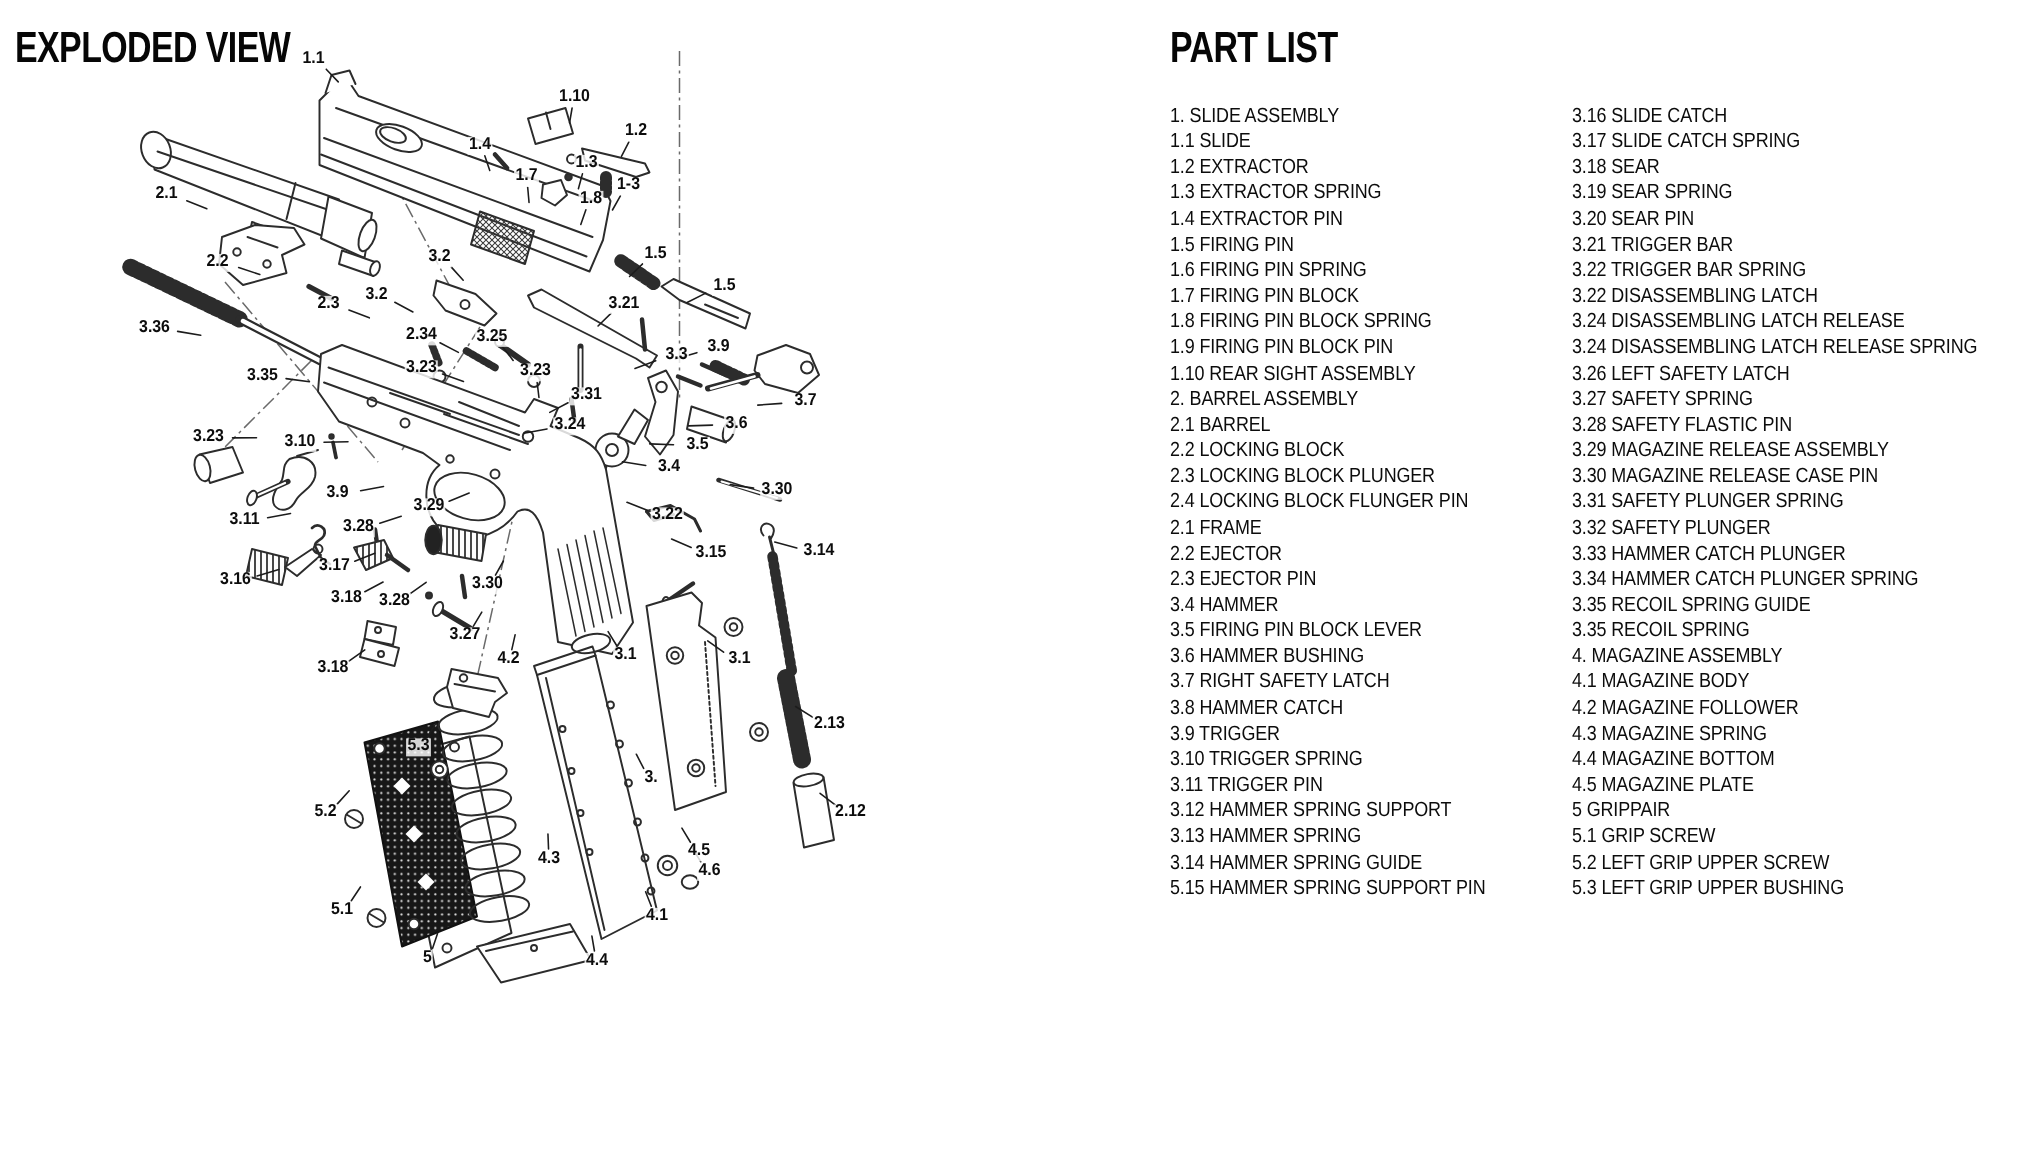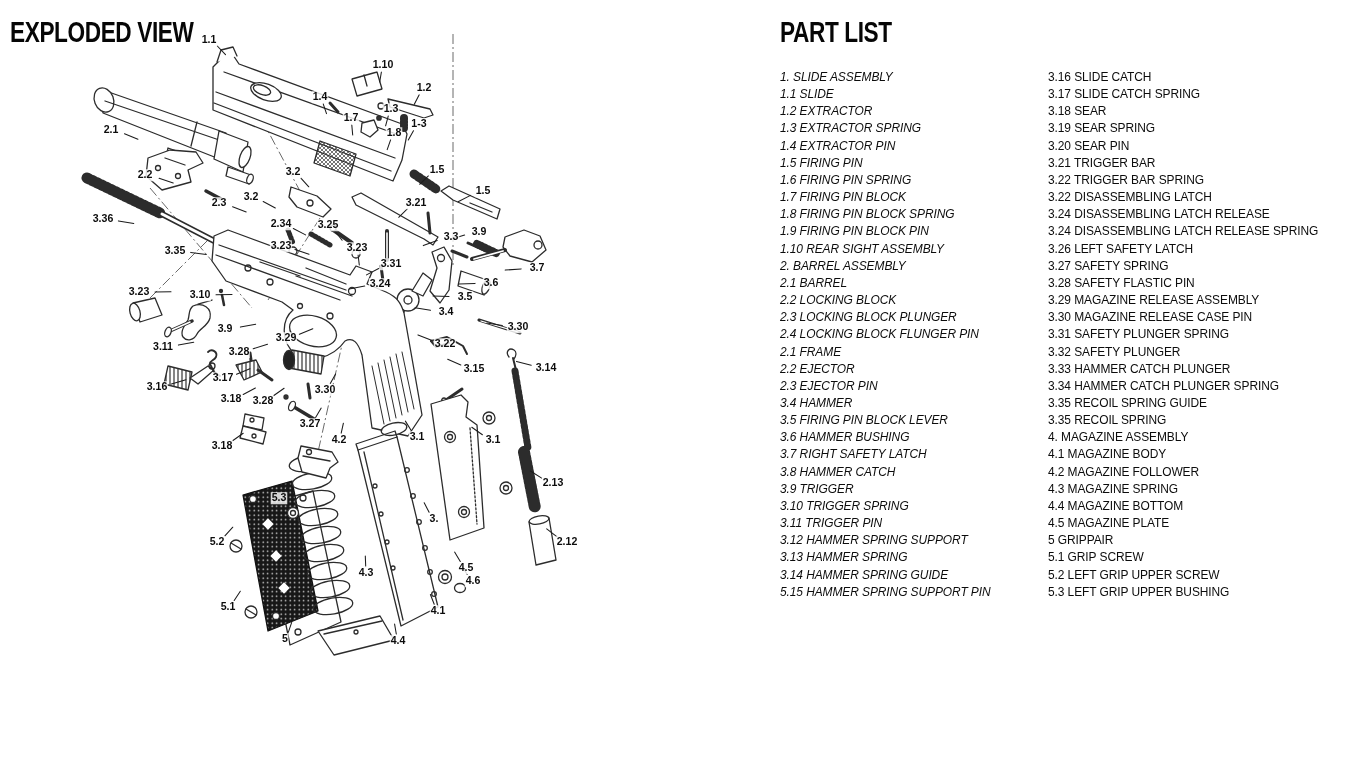--- a/index.html
+++ b/index.html
@@ -22,21 +22,21 @@
     background:rgba(255,255,255,0.82);padding:0 1px;white-space:nowrap;
   }
   
   .partlist-panel{position:absolute;left:780px;top:0;width:575px;height:748px;}
   .pl-title{
     position:absolute;left:0;top:16px;font-size:29px;font-weight:900;
     letter-spacing:-0.5px;transform:scaleX(0.78);transform-origin:left top;
     white-space:nowrap;color:#060606;
   }
   .pl-columns{position:absolute;left:0;top:68px;display:flex;width:575px;}
-  .pl-col1{width:288px;font-style:italic;}
+  .pl-col1{width:288px;}
   .pl-col2{flex:1;}
   .part-row{
     font-size:13.6px;line-height:17.15px;white-space:nowrap;color:#0c0c0c;
     transform:scaleX(0.88);transform-origin:left center;letter-spacing:-0.1px;
   }
 </style>
 </head>
 <body>
 
 <div class="diagram-panel">

